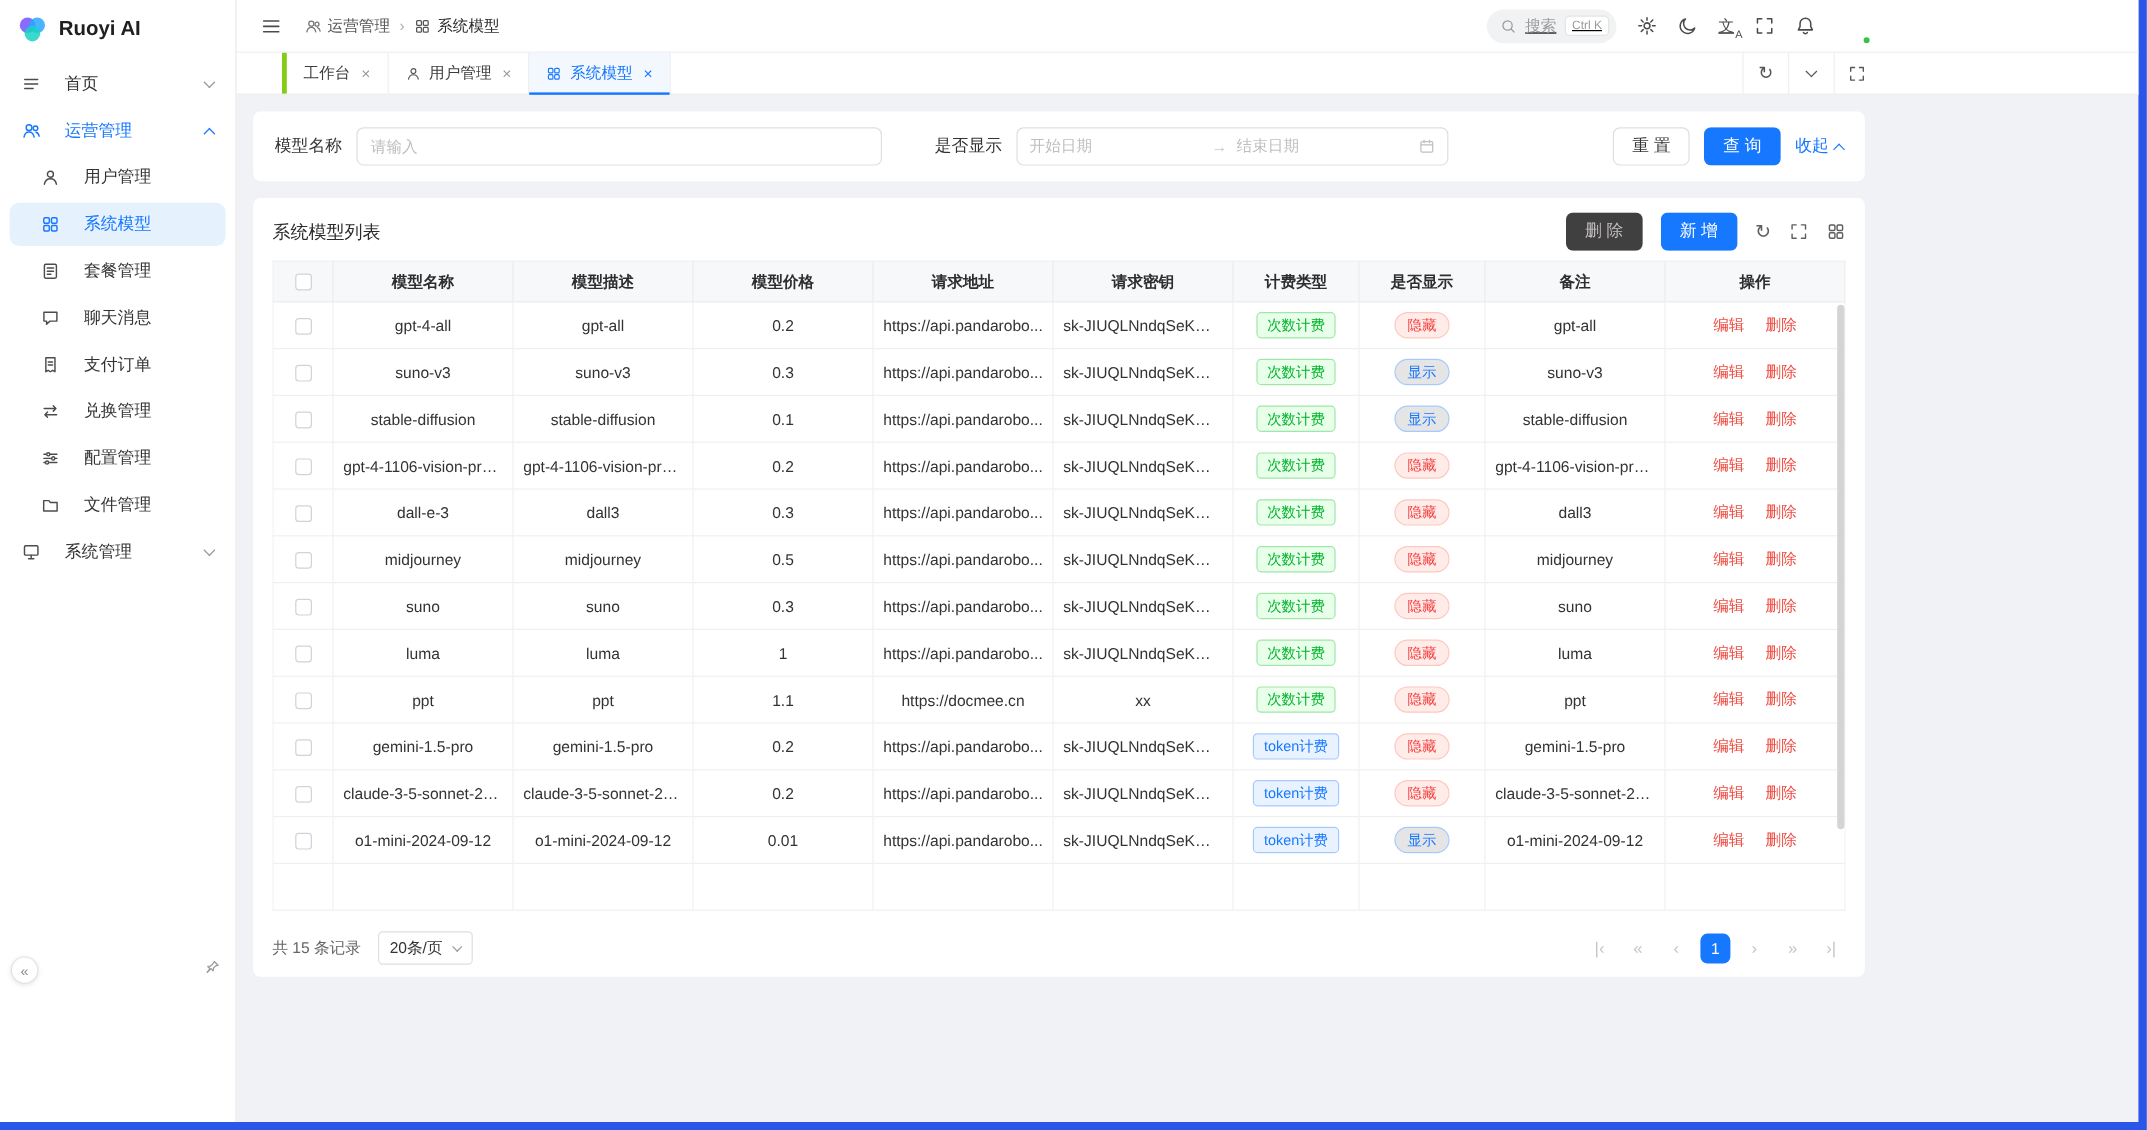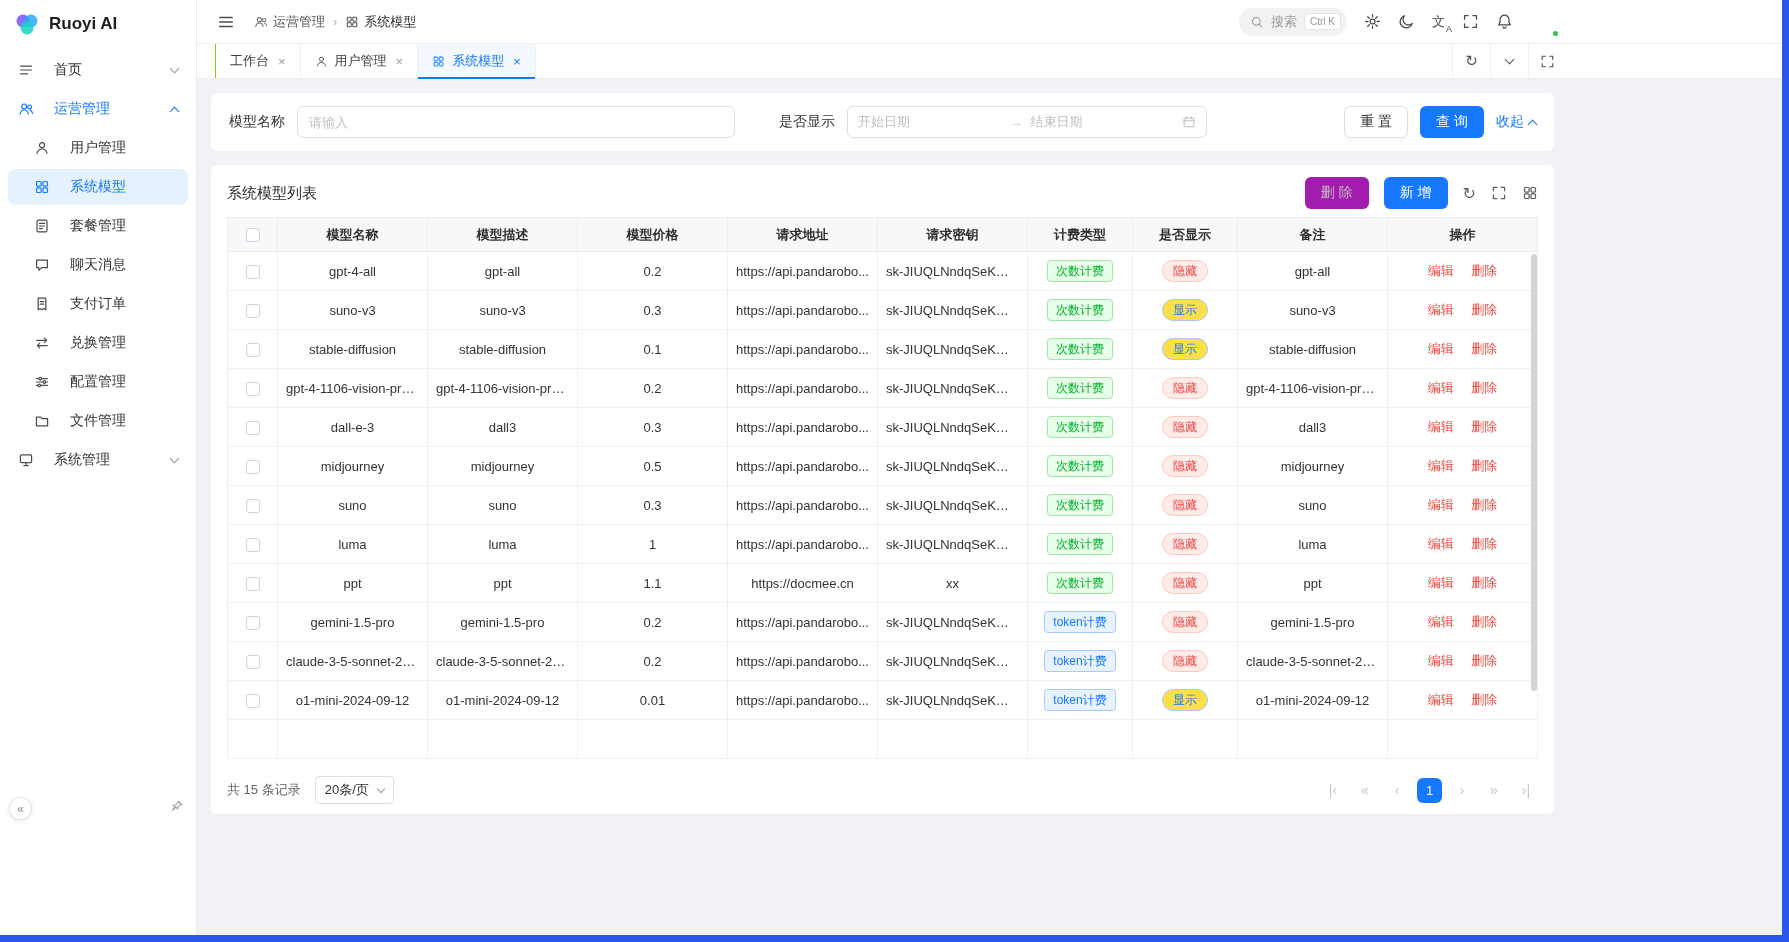--- a/index.html
+++ b/index.html
@@ -32,38 +32,38 @@
 
   
   .main { flex:1; display:flex; flex-direction:column; min-width:0; }
   .topbar { height:44px; background:#fff; border-bottom:1px solid #eee; display:flex; align-items:center;
             padding:0 224px 0 20px; gap:15px; }
   .icon-btn { display:flex; align-items:center; justify-content:center; color:#4b4b4b; cursor:pointer; }
   .breadcrumb { display:flex; align-items:center; gap:8px; font-size:13px; color:#555; margin-left:4px; }
   .bc-item { display:flex; align-items:center; gap:5px; }
   .bc-item.current { color:#2c2c2c; }
   .bc-sep { color:#b0b0b0; }
-  .topbar-right { margin-left:auto; display:flex; align-items:center; gap:17px; }
+  .topbar-right { margin-left:auto; display:flex; align-items:center; gap:17px;text-decoration:underline; }
   .search-pill { background:#f1f2f4; border-radius:15px; height:28px; display:flex; align-items:center; gap:7px;
                  padding:0 6px 0 11px; color:#9a9a9a; font-size:13px; cursor:pointer; }
   .kbd { background:#fff; border:1px solid #e4e4e4; border-radius:4px; font-size:10px; padding:2px 5px; color:#9a9a9a; }
   .trans-wrap { position:relative; font-size:13px; }
   .trans-a { font-size:9px; position:absolute; right:-7px; bottom:-3px; }
   .avatar-wrap { position:relative; width:28px; height:28px; }
   .avatar { width:28px; height:28px; border-radius:50%;
             background:conic-gradient(#f6b73c,#ee6352,#5c9ded,#7bd389,#f6b73c); }
   .status-dot { position:absolute; right:-2px; bottom:-2px; width:9px; height:9px; border-radius:50%;
                 background:#35c246; border:2px solid #fff; }
 
   
   .tabbar { height:35px; background:#fff; border-bottom:1px solid #ececec; display:flex; align-items:stretch; }
   .tabs { display:flex; padding-left:18px; }
   .tab { display:flex; align-items:center; gap:7px; padding:0 14px; font-size:13px; color:#3c3c3c;
          border-right:1px solid #efefef; cursor:pointer; position:relative; }
-  .tab:first-child { border-left:1px solid #84cc16; }
+  .tab:first-child { border-left:4px solid #84cc16;margin-left:20px; }
   .tab .tab-icon { display:flex; color:#555; }
   .tab .close { color:#999; font-size:13px; margin-left:2px; }
   .tab.active { color:#1677ff; background:rgba(22,119,255,0.05); }
   .tab.active::after { content:""; position:absolute; left:0; right:0; bottom:-1px; height:2px; background:#1677ff; }
   .tab.active .tab-icon, .tab.active .close { color:#1677ff; }
   .tabbar-right { margin-left:auto; display:flex; margin-right:216px; }
   .tabbar-btn { width:38px; display:flex; align-items:center; justify-content:center; border-left:1px solid #efefef;
                 color:#555; font-size:15px; cursor:pointer; }
 
   
@@ -79,21 +79,21 @@
   .date-range { width:360px; height:32px; border:1px solid #dcdfe6; border-radius:6px; display:flex;
                 align-items:center; padding:0 10px; gap:8px; font-size:13px; color:#bfbfbf; background:#fff; }
   .dr-seg { flex:1; }
   .dr-arrow { color:#c8c8c8; }
   .dr-cal { color:#c0c0c0; display:flex; }
   .filter-actions { margin-left:auto; display:flex; align-items:center; gap:12px; }
   .btn { height:32px; padding:0 15px; border-radius:6px; font-size:14px; display:inline-flex; align-items:center;
          justify-content:center; cursor:pointer; border:1px solid transparent; white-space:nowrap; font-family:inherit; }
   .btn-plain { background:#fff; border-color:#dcdfe6; color:#333; }
   .btn-primary { background:#1677ff; color:#fff; }
-  .btn-disabled { background:#a21caf; color:#c4bdbd; cursor:not-allowed; }
+  .btn-disabled { background:#404040; color:#c4bdbd; cursor:not-allowed; }
   .link-collapse { color:#1677ff; font-size:14px; display:flex; align-items:center; gap:5px; cursor:pointer; }
 
   .table-card { display:flex; flex-direction:column; padding:4px 16px 0; }
   .toolbar { height:48px; display:flex; align-items:center; }
   .t-title { font-size:15px; color:#2b2b2b; font-weight:500; }
   .toolbar-right { margin-left:auto; display:flex; align-items:center; gap:15px; }
   .tool-icon { color:#5f5f5f; font-size:16px; display:flex; cursor:pointer; }
 
   .table-wrap { position:relative; height:549px; overflow:hidden; }
   table.grid { width:100%; border-collapse:collapse; table-layout:fixed; }
@@ -101,21 +101,21 @@
              border:1px solid #ececec; padding:0 8px; }
   .grid td { height:39px; font-size:13px; color:#333; text-align:center; border:1px solid #f0f0f0;
              padding:0 8px; white-space:nowrap; overflow:hidden; text-overflow:ellipsis; background:#fff; }
   .cb { display:inline-block; width:14px; height:14px; border:1px solid #d0d3d9; border-radius:3px;
         background:#fff; vertical-align:middle; cursor:pointer; }
   .tag { display:inline-block; font-size:12px; line-height:20px; padding:0 8px; border-radius:4px; }
   .tag[data-variant="count"] { color:#00b42a; background:#e8ffea; border:1px solid #9fe6a8; }
   .tag[data-variant="token"] { color:#1677ff; background:#e8f3ff; border:1px solid #a6caff; }
   .pill { display:inline-block; font-size:12px; line-height:20px; padding:0 10px; border-radius:11px; }
   .pill[data-variant="hidden"] { color:#f53f3f; background:#ffece8; border:1px solid #fdc8c0; }
-  .pill[data-variant="shown"] { color:#1677ff; background:#fde047; border:1px solid #a6caff; }
+  .pill[data-variant="shown"] { color:#1677ff; background:#e5e5e5; border:1px solid #a6caff; }
   .op-link { color:#ef4a3f; font-size:13px; cursor:pointer; text-decoration:none; margin:0 7px; }
   .scroll-thumb { position:absolute; right:1px; top:37px; width:6px; height:437px; border-radius:3px; background:#d4d4d4; }
 
   .pagination { height:48px; display:flex; align-items:center; font-size:13px; color:#666; }
   .page-size { margin-left:14px; height:28px; border:1px solid #dcdfe6; border-radius:4px; display:flex;
                align-items:center; gap:9px; padding:0 9px; color:#333; cursor:pointer; background:#fff; }
   .page-size .chev { color:#999; width:6px; height:6px; }
   .pager { margin-left:auto; display:flex; align-items:center; gap:8px; }
   .pg-btn { min-width:24px; height:24px; display:flex; align-items:center; justify-content:center;
             color:#c2c6cc; font-size:14px; cursor:pointer; }

